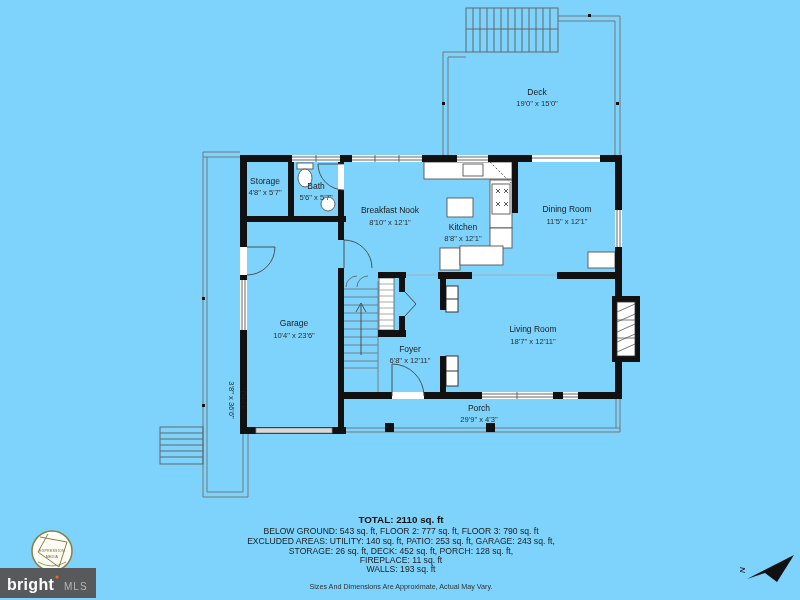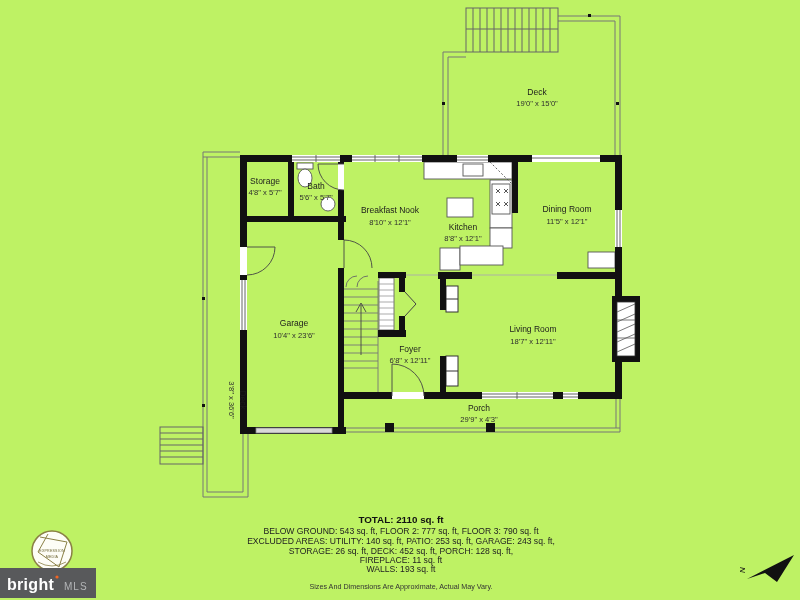--- a/index.html
+++ b/index.html
@@ -1,16 +1,16 @@
 <!DOCTYPE html>
 <html><head>
 <meta charset="utf-8">
 <style>
   html,body{margin:0;padding:0;background:#ffffff;}
-  #stage{position:relative;width:800px;height:600px;background:#bef264;overflow:hidden;
+  #stage{position:relative;width:800px;height:600px;background:#7dd3fc;overflow:hidden;
          font-family:"Liberation Sans", sans-serif;}
   svg text{font-family:"Liberation Sans", sans-serif;}
   .room-name{font-size:8.5px;fill:#1c1c1c;}
   .room-dims{font-size:7.6px;fill:#2e2e2e;}
   .sum-total{font-size:9.8px;font-weight:bold;fill:#111;}
   .sum-line{font-size:8.6px;fill:#222;}
   .sum-disc{font-size:7.2px;fill:#333;}
   .mls-main{font-size:16px;font-weight:bold;fill:#ffffff;letter-spacing:0.3px;}
   .mls-suffix{font-size:10px;fill:#b3b5b7;letter-spacing:1px;}
   .em-text{font-size:3.6px;fill:#6b6330;letter-spacing:0.2px;}

